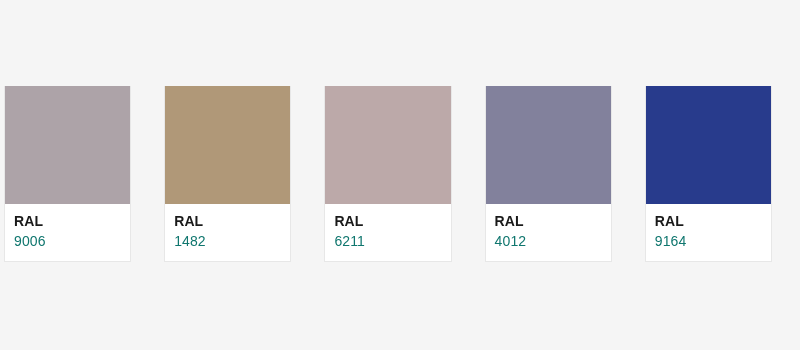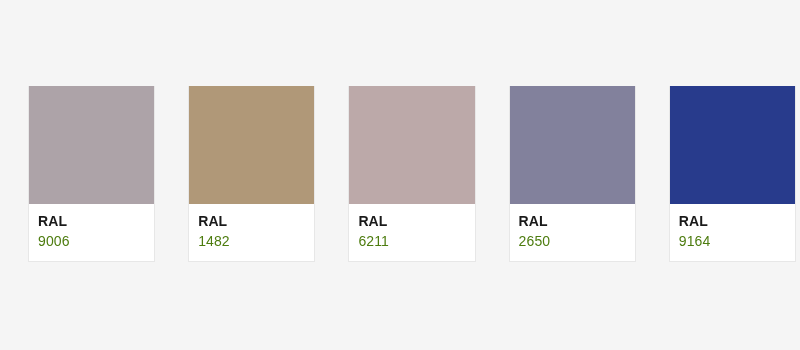--- a/index.html
+++ b/index.html
@@ -9,21 +9,21 @@
   }
   body {
     width: 800px;
     height: 350px;
     background: #f5f5f5;
     font-family: "Liberation Sans", sans-serif;
     overflow: hidden;
   }
   #swatch-gallery {
     position: absolute;
-    left: 28px;
+    left: 4px;
     top: 86px;
     width: 768px;
     height: 182px;
     display: flex;
     flex-direction: row;
     align-items: flex-start;
     gap: 33px;
   }
   .swatch-card {
     width: 128px;
@@ -50,21 +50,21 @@
   .swatch-brand {
     font-size: 14px;
     font-weight: bold;
     color: #1a1a1a;
     line-height: 16px;
     letter-spacing: 0.1px;
   }
   .swatch-code {
     font-size: 14px;
     font-weight: normal;
-    color: #4d7c0f;
+    color: #0f766e;
     line-height: 16px;
     letter-spacing: 0.1px;
   }
 </style>
 </head>
 <body style="background: rgb(245, 245, 245);">
 
 <div id="swatch-gallery">
 
   <div class="swatch-card" style="background: rgb(255, 255, 255); border-color: rgb(231, 231, 231);">
@@ -88,21 +88,21 @@
     <div class="swatch-label">
       <div class="swatch-brand">RAL</div>
       <div class="swatch-code">6211</div>
     </div>
   </div>
 
   <div class="swatch-card" style="background: rgb(255, 255, 255); border-color: rgb(231, 231, 231);">
     <div class="swatch-color" style="background-color: rgb(130, 129, 156);"></div>
     <div class="swatch-label">
       <div class="swatch-brand">RAL</div>
-      <div class="swatch-code">2650</div>
+      <div class="swatch-code">4012</div>
     </div>
   </div>
 
   <div class="swatch-card" style="background: rgb(255, 255, 255); border-color: rgb(231, 231, 231);">
     <div class="swatch-color" style="background-color: rgb(40, 59, 140);"></div>
     <div class="swatch-label">
       <div class="swatch-brand">RAL</div>
       <div class="swatch-code">9164</div>
     </div>
   </div>

